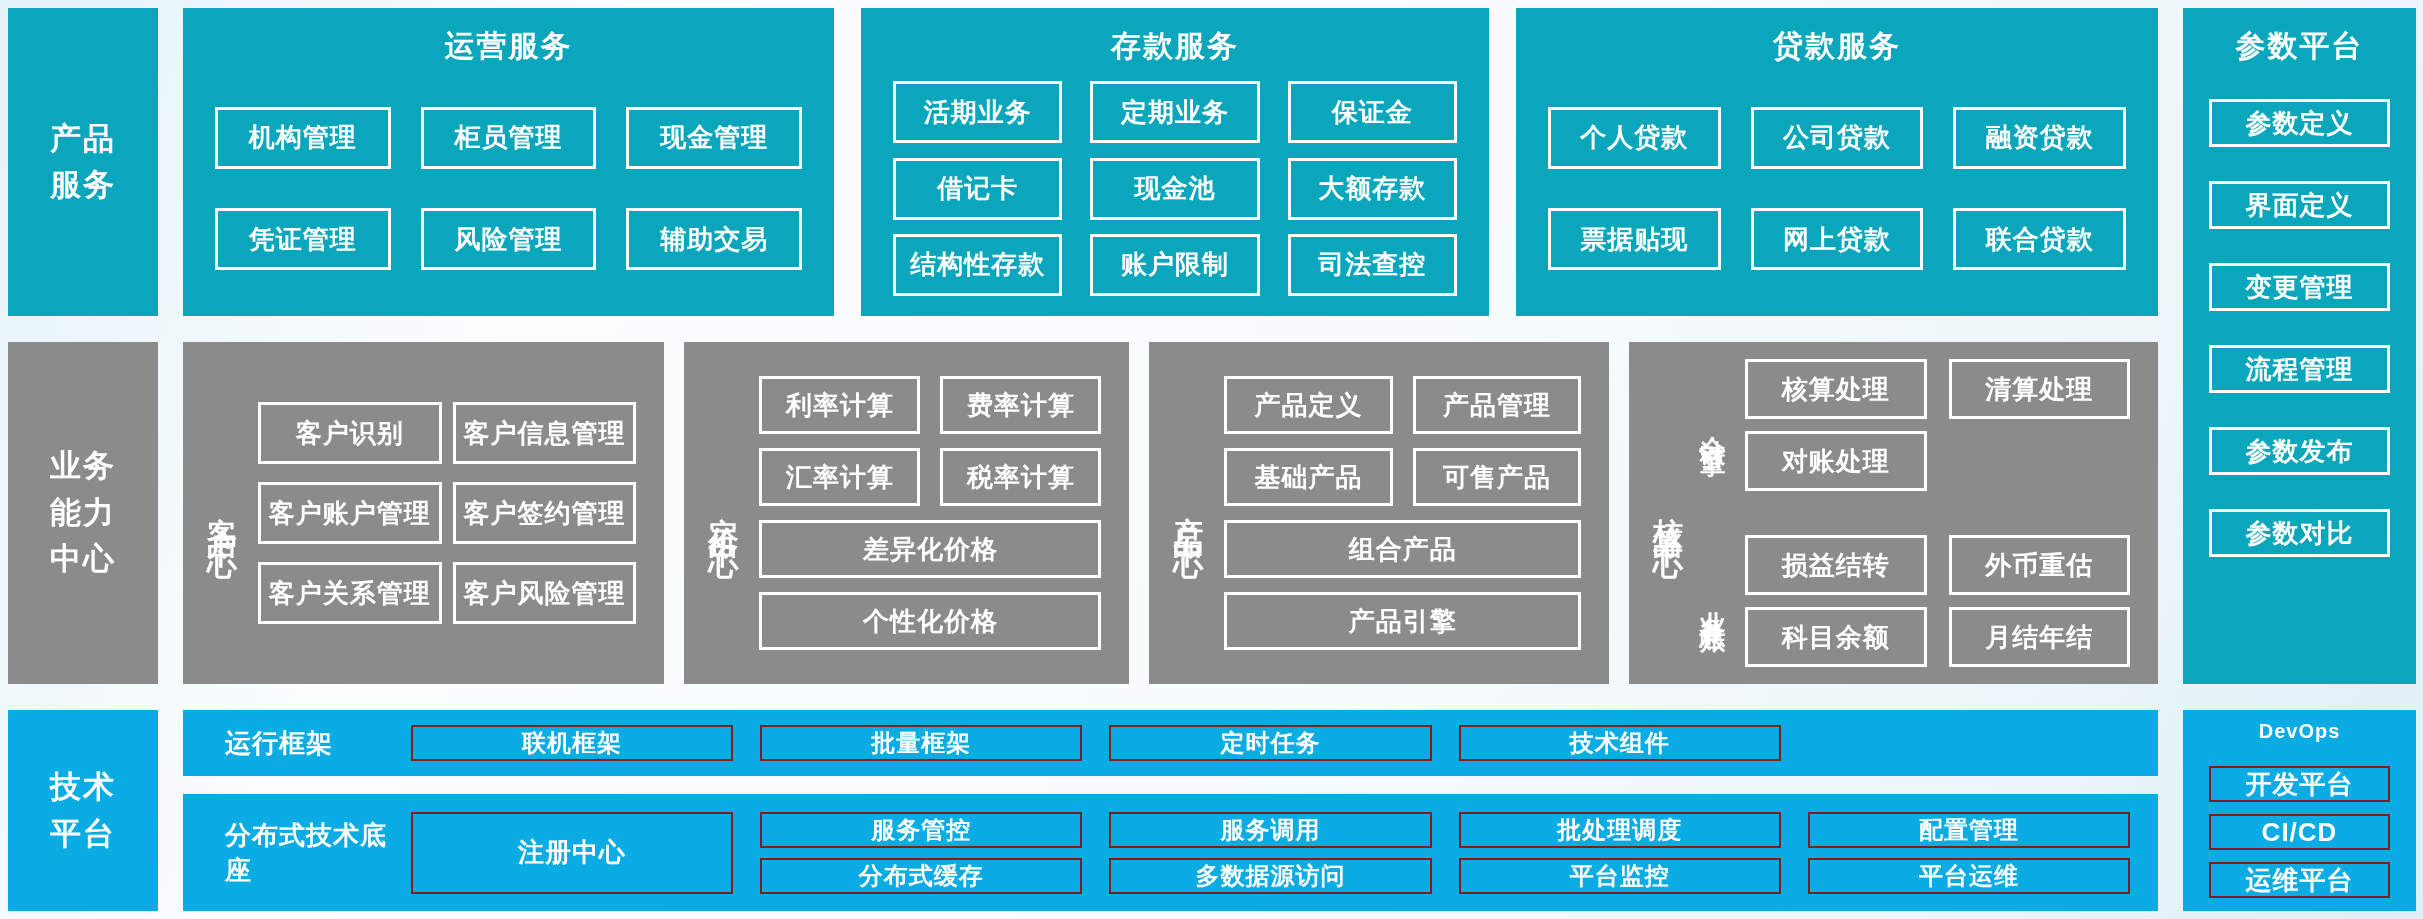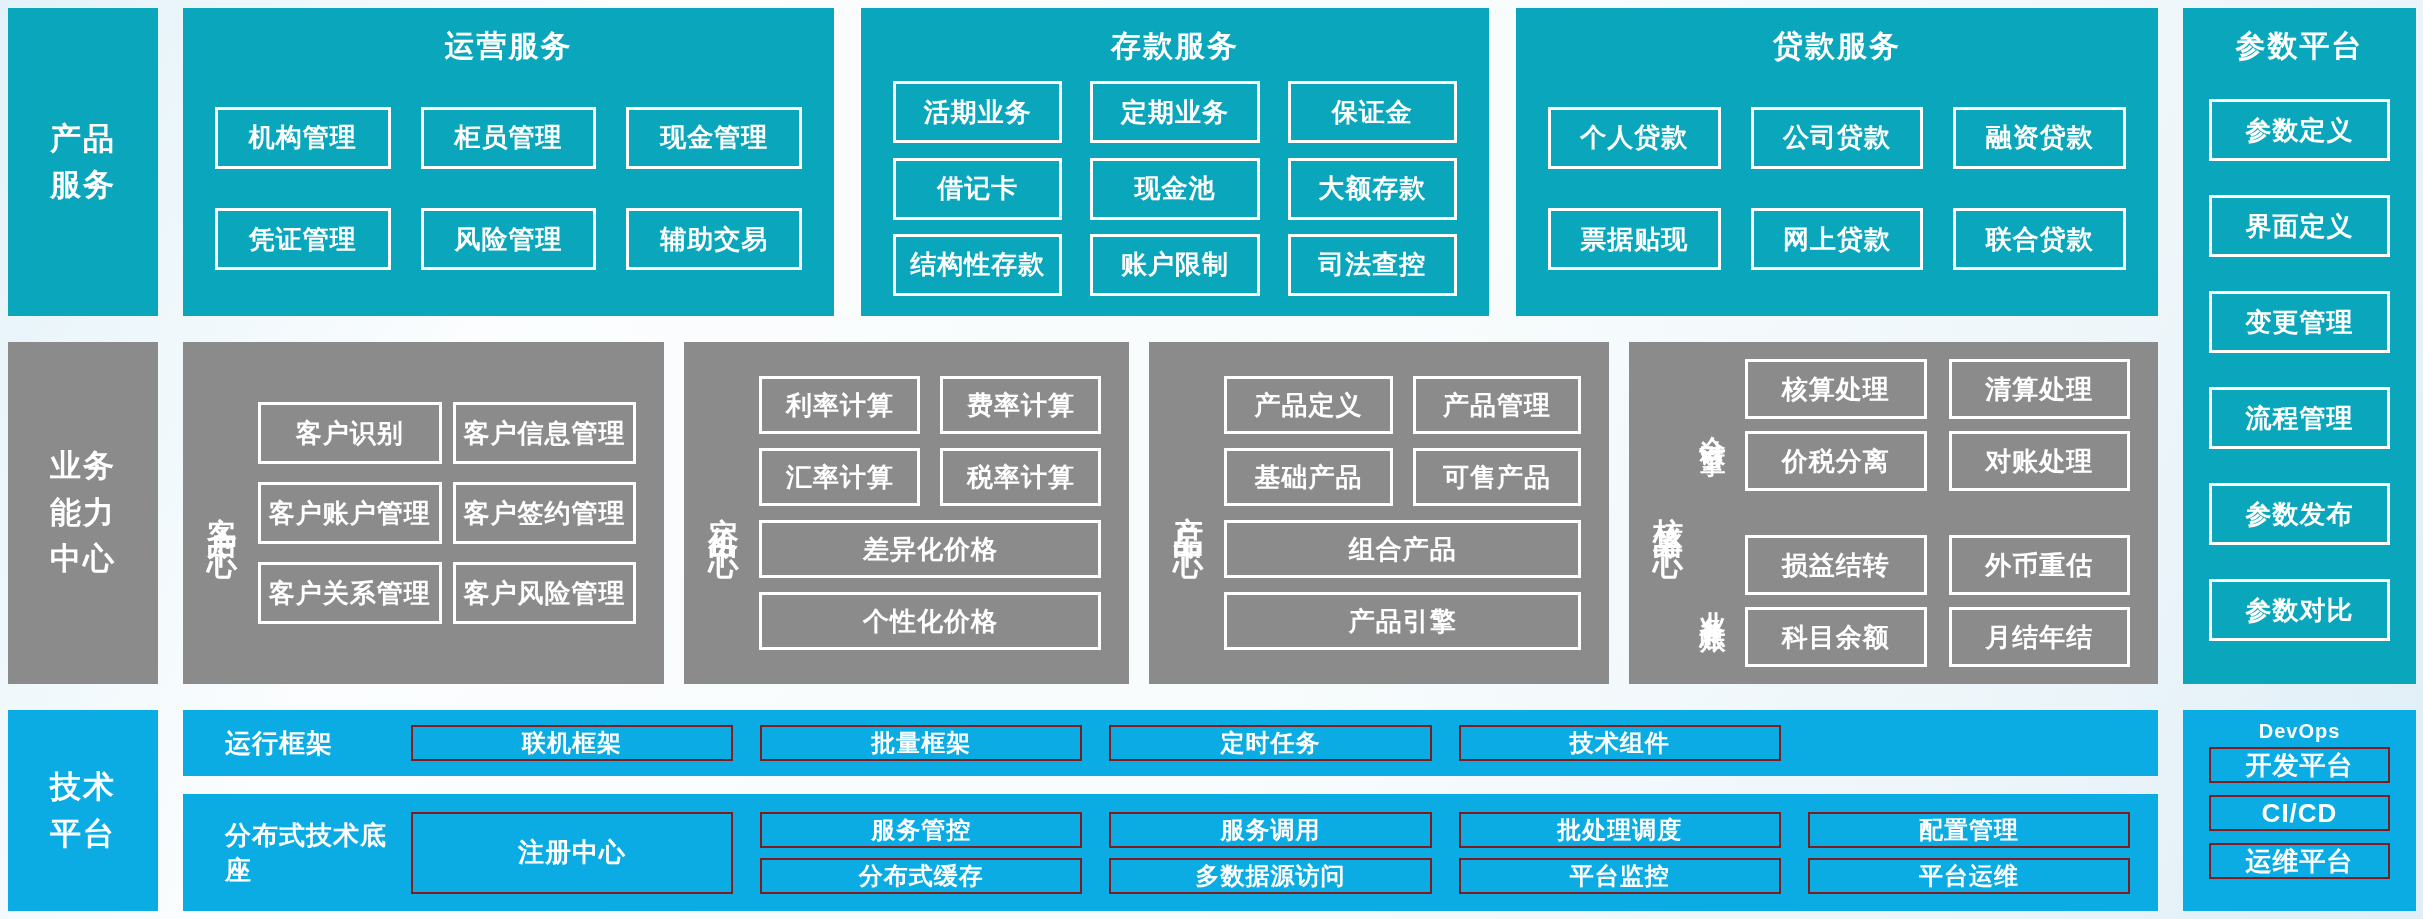--- a/index.html
+++ b/index.html
@@ -32,21 +32,21 @@
   .section-title{flex:0 0 auto;text-align:center;font-size:30px;margin-top:18px;letter-spacing:2px}
   .itemgrid{flex:1;display:grid;grid-template-columns:repeat(3,1fr);grid-auto-rows:62px;
             align-content:space-evenly;column-gap:30px;padding:0 32px;margin-bottom:6px}
   .itemgrid.r3{column-gap:28px}
   .box{border:3px solid #fff;display:flex;align-items:center;justify-content:center;
        font-size:26px;letter-spacing:1px;text-align:center}
 
   
   .param{grid-column:3;grid-row:1/3;display:flex;flex-direction:column}
   .param-boxes{display:flex;flex-direction:column;gap:34px;padding:0 26px;margin-top:32px}
-  .param-boxes .box{height:62px}
+  .param-boxes .box{height:48px}
 
   
   .midrow{grid-column:2;grid-row:2;display:flex;gap:20px}
   .center{display:flex}
   .c-cust{flex:487 0 0}.c-price{flex:450 0 0}.c-prod{flex:465 0 0}.c-acct{flex:535 0 0}
   .vlabel{writing-mode:vertical-lr;text-orientation:upright;font-size:30px;letter-spacing:10px;
           margin:auto 2px auto 18px}
   .vlabel2{writing-mode:vertical-lr;text-orientation:upright;font-size:26px;letter-spacing:5px;
            margin:auto 2px auto 6px}
   .c-grid{flex:1;display:grid;grid-template-columns:1fr 1fr;gap:18px 11px;grid-auto-rows:62px;
@@ -64,21 +64,21 @@
   .bar2{flex:1}
   .bar-label{flex:0 0 228px;padding-left:42px;font-size:26px;letter-spacing:1px}
   .bar-grid{flex:1;display:grid;grid-template-columns:repeat(5,1fr);gap:10px 27px;margin-right:28px}
   .sbox{border:2px solid #7f1d1d;height:36px;display:flex;align-items:center;justify-content:center;
         font-size:24px;letter-spacing:1px}
   .registry{grid-row:1/3;grid-column:1;height:auto;font-size:26px}
 
   
   .devops{grid-column:3;grid-row:3;display:flex;flex-direction:column}
   .devops-title{text-align:center;font-size:20px;margin-top:10px;letter-spacing:1px}
-  .devops-boxes{display:flex;flex-direction:column;gap:12px;margin:4px 26px 0}
+  .devops-boxes{display:flex;flex-direction:column;gap:12px;margin:23px 26px 0}
   .devops-boxes .sbox{font-size:26px}
 </style>
 </head>
 <body>
 
 <div class="canvas">
   <div class="layout">
 
     <div class="rail rail-1 teal">产品
 服务</div>
@@ -181,21 +181,20 @@
       </div>
 
       <div class="center c-acct gray">
         <div class="vlabel">核算中心</div>
         <div class="acct-col">
           <div class="group">
             <div class="vlabel2">会计引擎</div>
             <div class="g-grid">
               <div class="box">核算处理</div>
               <div class="box">清算处理</div>
-              <div class="box">价税分离</div>
               <div class="box">对账处理</div>
             </div>
           </div>
           <div class="group">
             <div class="vlabel2">业务总账</div>
             <div class="g-grid">
               <div class="box">损益结转</div>
               <div class="box">外币重估</div>
               <div class="box">科目余额</div>
               <div class="box">月结年结</div>

